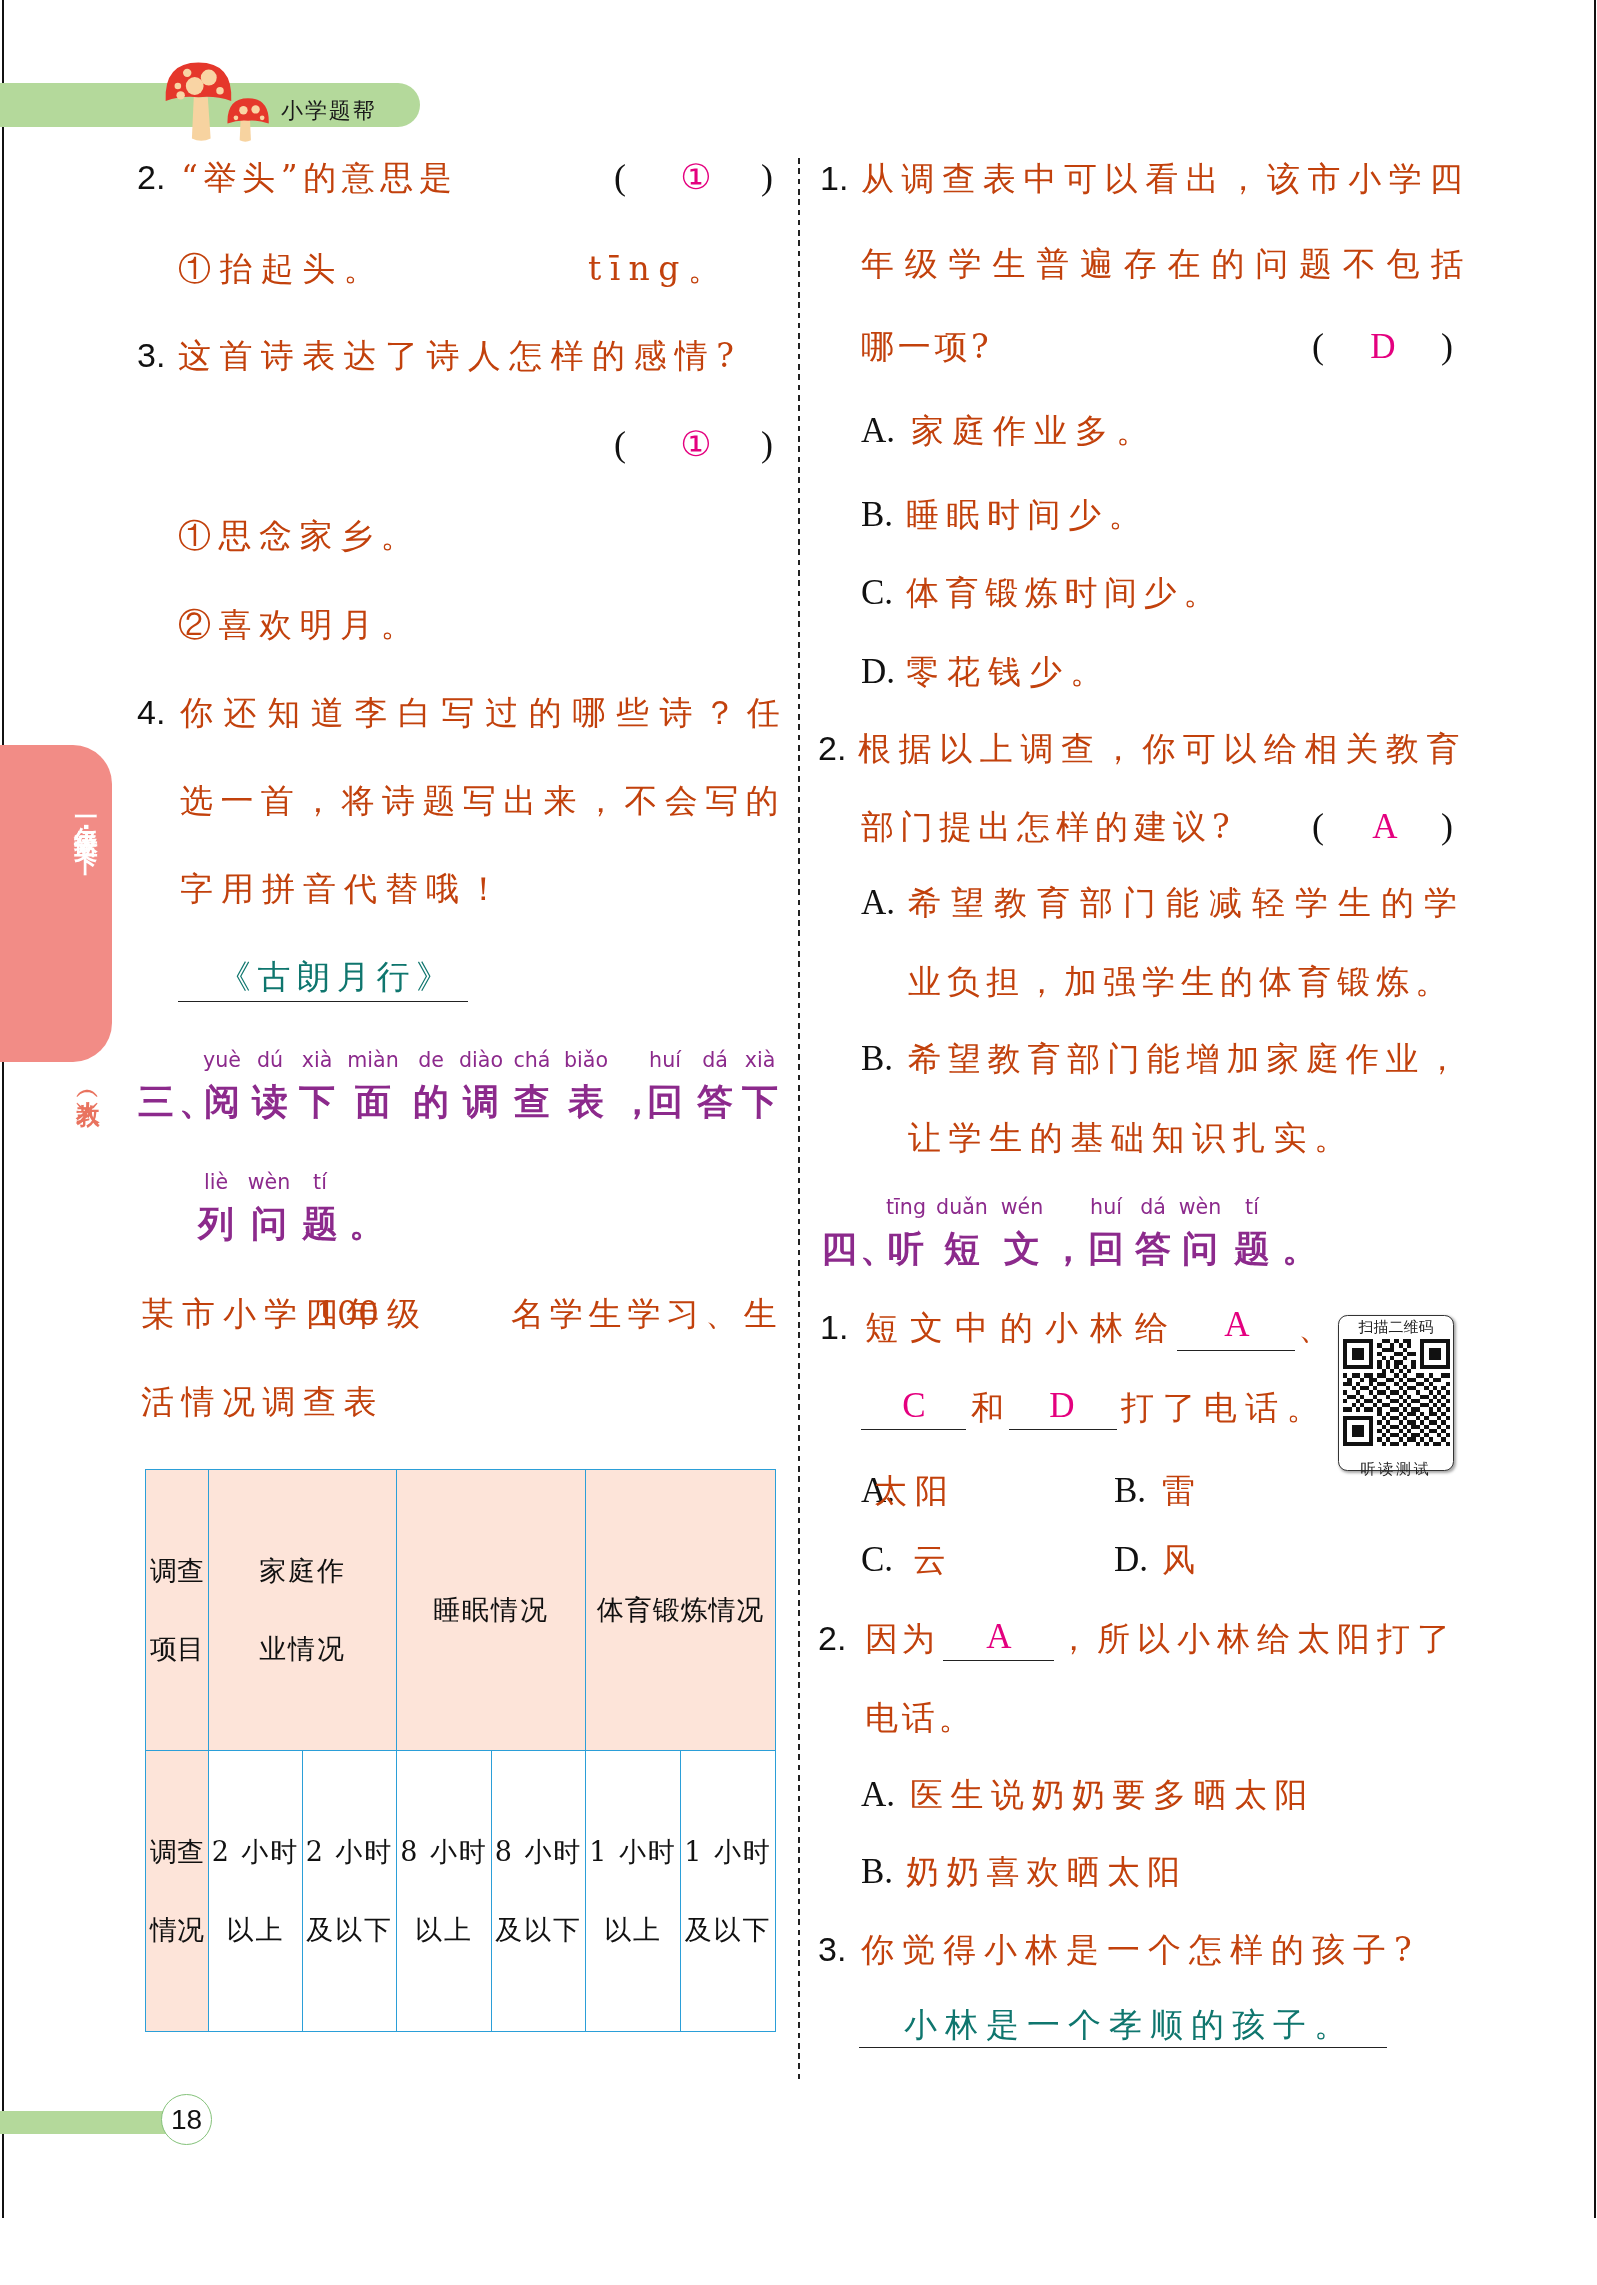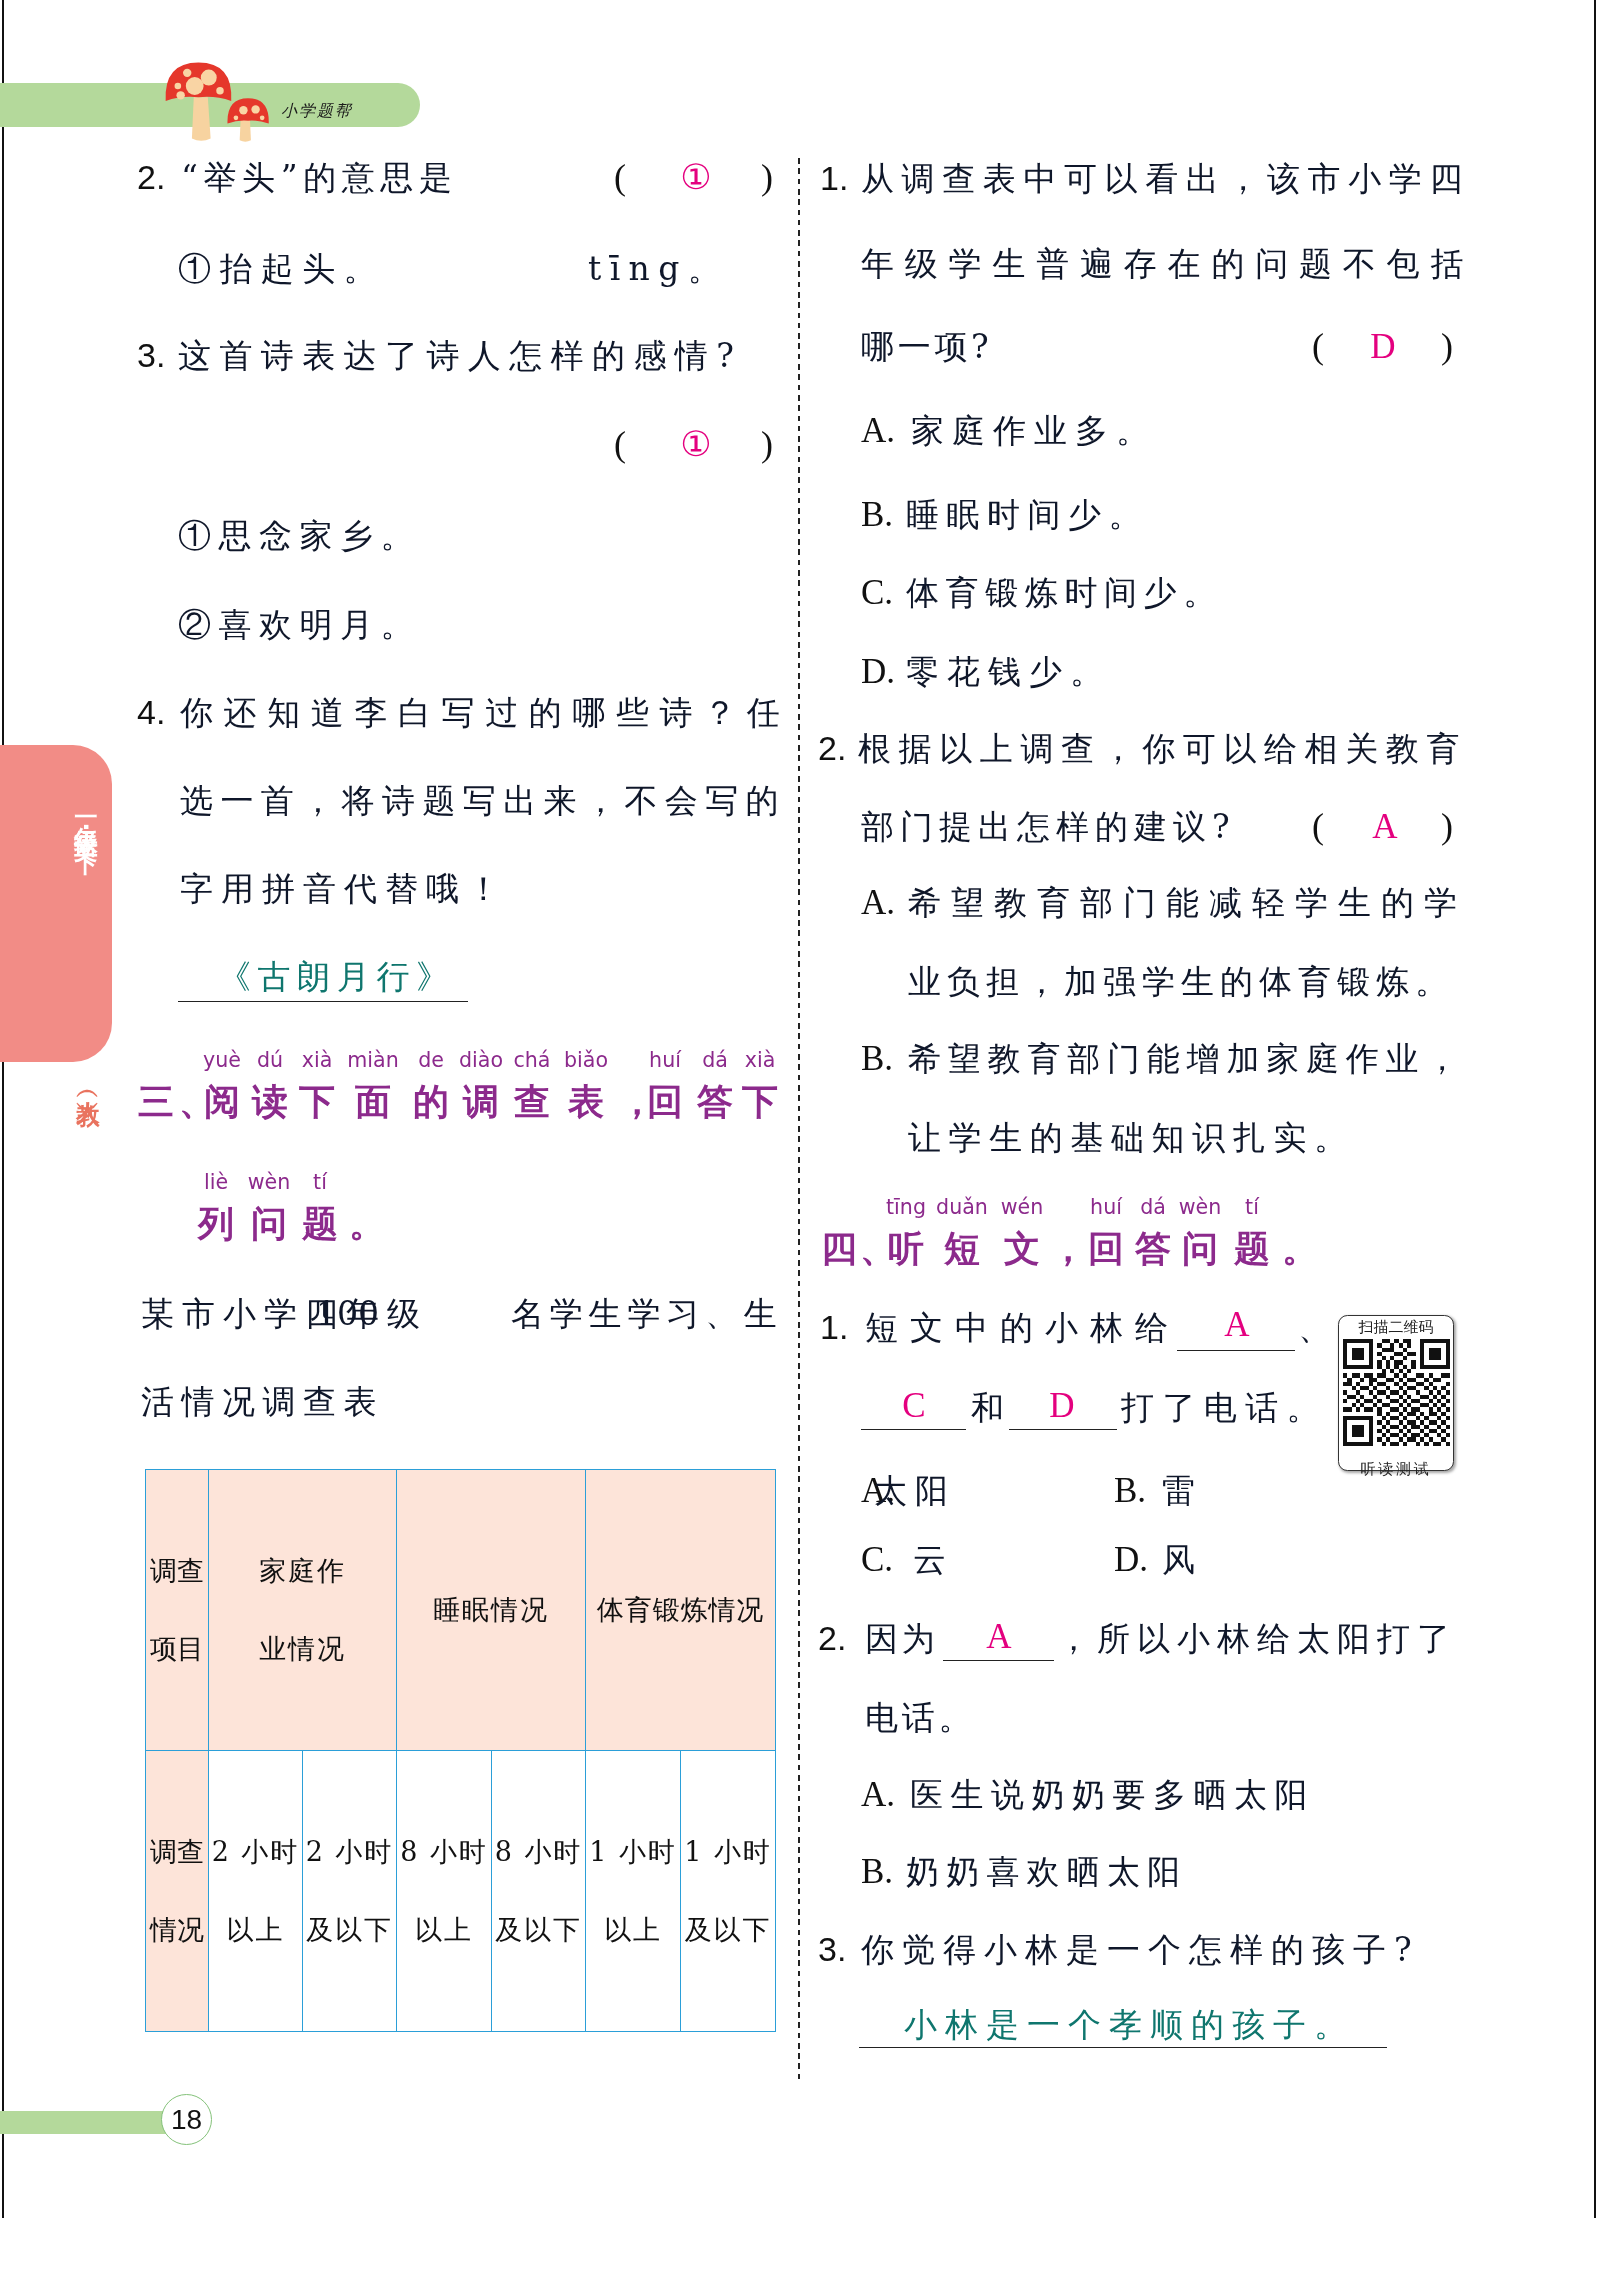--- a/index.html
+++ b/index.html
@@ -4,30 +4,30 @@
 <style>
   html, body { margin:0; padding:0; }
   body {
     width:1597px; height:2285px; position:relative; overflow:hidden;
     background:#ffffff; font-family:"DejaVu Serif", serif; color:#111;
   }
   .frame { position:absolute; top:0; width:1.9px; height:2218px; background:#111; }
   
   .hdr-bar { position:absolute; left:0; top:83px; width:420px; height:44px; background:#b4d99b; border-radius:0 22.5px 22.5px 0; }
   .hdr-mush { position:absolute; left:159px; top:56px; width:122px; height:89px; }
-  .hdr-brand { position:absolute; left:281px; top:96px; font-family:"DejaVu Sans", sans-serif; font-size:16px; line-height:30px; letter-spacing:1.9px; color:#1a1a1a; white-space:nowrap;font-style:italic; }
+  .hdr-brand { position:absolute; left:281px; top:96px; font-family:"DejaVu Sans", sans-serif; font-size:22px; line-height:30px; letter-spacing:1.9px; color:#1a1a1a; white-space:nowrap; }
   
   .tab { position:absolute; left:0; top:745px; width:112px; height:317px; background:#f28c86; border-radius:0 39px 39px 0; }
   .tab-text { position:absolute; left:70px; top:804px; writing-mode:vertical-rl; font-family:"DejaVu Sans", sans-serif; font-weight:bold; font-size:23.4px; letter-spacing:3.7px; color:#fff; white-space:nowrap; }
   .tab-edition { position:absolute; left:72px; top:1082px; writing-mode:vertical-rl; font-family:"DejaVu Sans", sans-serif; font-weight:bold; font-size:23.4px; letter-spacing:1.9px; color:#e9735f; white-space:nowrap; }
   
   .divider { position:absolute; left:798px; top:158px; width:1.9px; height:1924px;
     background:repeating-linear-gradient(to bottom, #222 0 5.6px, transparent 5.6px 10.3px); }
   
-  .t { position:absolute; white-space:nowrap; font-size:33px; line-height:37px; letter-spacing:8px; color:#0f172a; font-family:"DejaVu Serif", serif; }
+  .t { position:absolute; white-space:nowrap; font-size:33px; line-height:37px; letter-spacing:8px; color:#c2410c; font-family:"DejaVu Serif", serif; }
   .n { position:absolute; white-space:nowrap; font-family:"Liberation Sans", sans-serif; font-size:34px; line-height:37px; color:#111; }
   .lab { position:absolute; white-space:nowrap; font-family:"Liberation Serif", serif; font-size:35px; line-height:37px; color:#111; }
   .par { position:absolute; font-family:"Liberation Serif", serif; font-size:36px; line-height:37px; color:#111; }
   .ansc { position:absolute; width:56px; text-align:center; font-family:"Liberation Serif", serif; font-size:35px; line-height:37px; color:#e4007f; }
   .ans { color:#0f766e; }
   .ul { position:absolute; height:0; border-top:1.5px solid #222; }
   
   .u { position:absolute; width:60px; text-align:center; }
   .u .py { display:block; height:32px; line-height:32px; font-family:"DejaVu Sans", sans-serif; font-size:20.6px; color:#8c2a8c; white-space:nowrap; }
   .u .hz { display:block; line-height:51px; font-family:"DejaVu Sans", sans-serif; font-weight:bold; font-size:36px; color:#8c2a8c; white-space:nowrap; }

